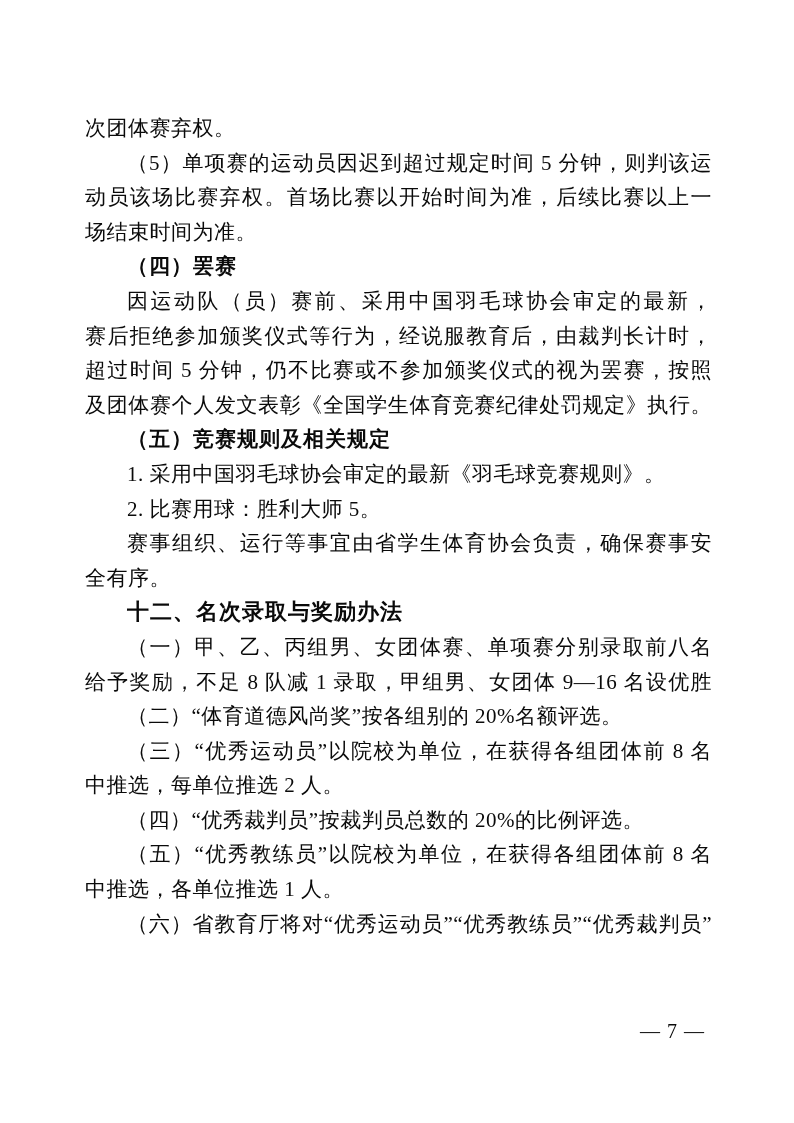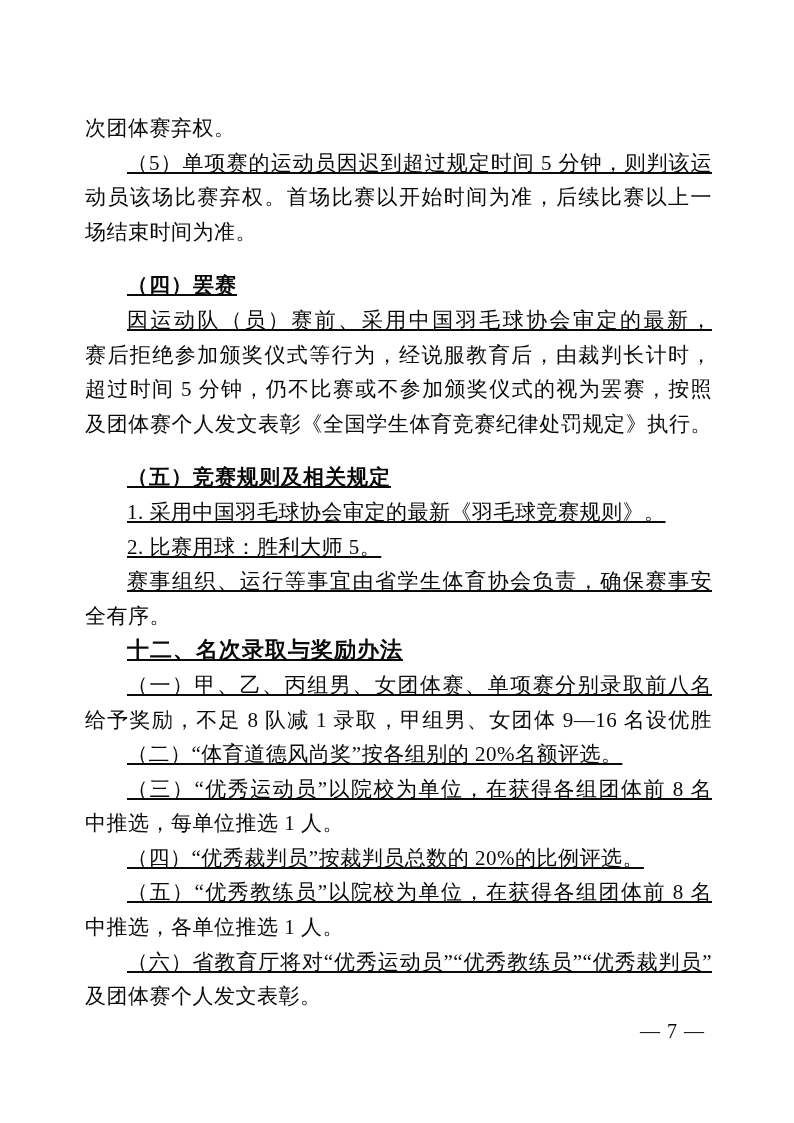--- a/index.html
+++ b/index.html
@@ -27,25 +27,24 @@
     letter-spacing: 0.5px;
     white-space: nowrap;
     overflow: visible;
   }
   .line.full {
     white-space: normal;
     text-align: justify;
     text-align-last: justify;
     overflow: hidden;
   }
-  .line.indent { padding-left: 42px; text-decoration: underline; }
+  .line.indent { padding-left: 42px; }
   .line.bold-serif {
     font-weight: bold;
     letter-spacing: 1px;
-    margin-top: 19px;
   }
   .line.heiti {
     font-family: "Liberation Sans", sans-serif;
     font-weight: bold;
     font-size: 22px;
     letter-spacing: 1px;
   }
   .footer {
     position: absolute;
     left: 85px; top: 1018px;
@@ -73,21 +72,20 @@
       <div class="line bold-serif indent">（五）竞赛规则及相关规定</div>
       <div class="line body indent">1. 采用中国羽毛球协会审定的最新《羽毛球竞赛规则》。</div>
       <div class="line body indent">2. 比赛用球：胜利大师 5。</div>
       <div class="line body indent full">赛事组织、运行等事宜由省学生体育协会负责，确保赛事安</div>
       <div class="line body">全有序。</div>
       <div class="line heiti indent">十二、名次录取与奖励办法</div>
       <div class="line body indent full">（一）甲、乙、丙组男、女团体赛、单项赛分别录取前八名</div>
       <div class="line body full">给予奖励，不足 8 队减 1 录取，甲组男、女团体 9—16 名设优胜奖。</div>
       <div class="line body indent">（二）“体育道德风尚奖”按各组别的 20%名额评选。</div>
       <div class="line body indent full">（三）“优秀运动员”以院校为单位，在获得各组团体前 8 名</div>
-      <div class="line body">中推选，每单位推选 1 人。</div>
+      <div class="line body">中推选，每单位推选 2 人。</div>
       <div class="line body indent">（四）“优秀裁判员”按裁判员总数的 20%的比例评选。</div>
       <div class="line body indent full">（五）“优秀教练员”以院校为单位，在获得各组团体前 8 名</div>
       <div class="line body">中推选，各单位推选 1 人。</div>
       <div class="line body indent full">（六）省教育厅将对“优秀运动员”“优秀教练员”“优秀裁判员”</div>
-      <div class="line body">及团体赛个人发文表彰。</div>
     </div>
   <div class="footer">— 7 —</div>
 </div>
 
 </body></html>

